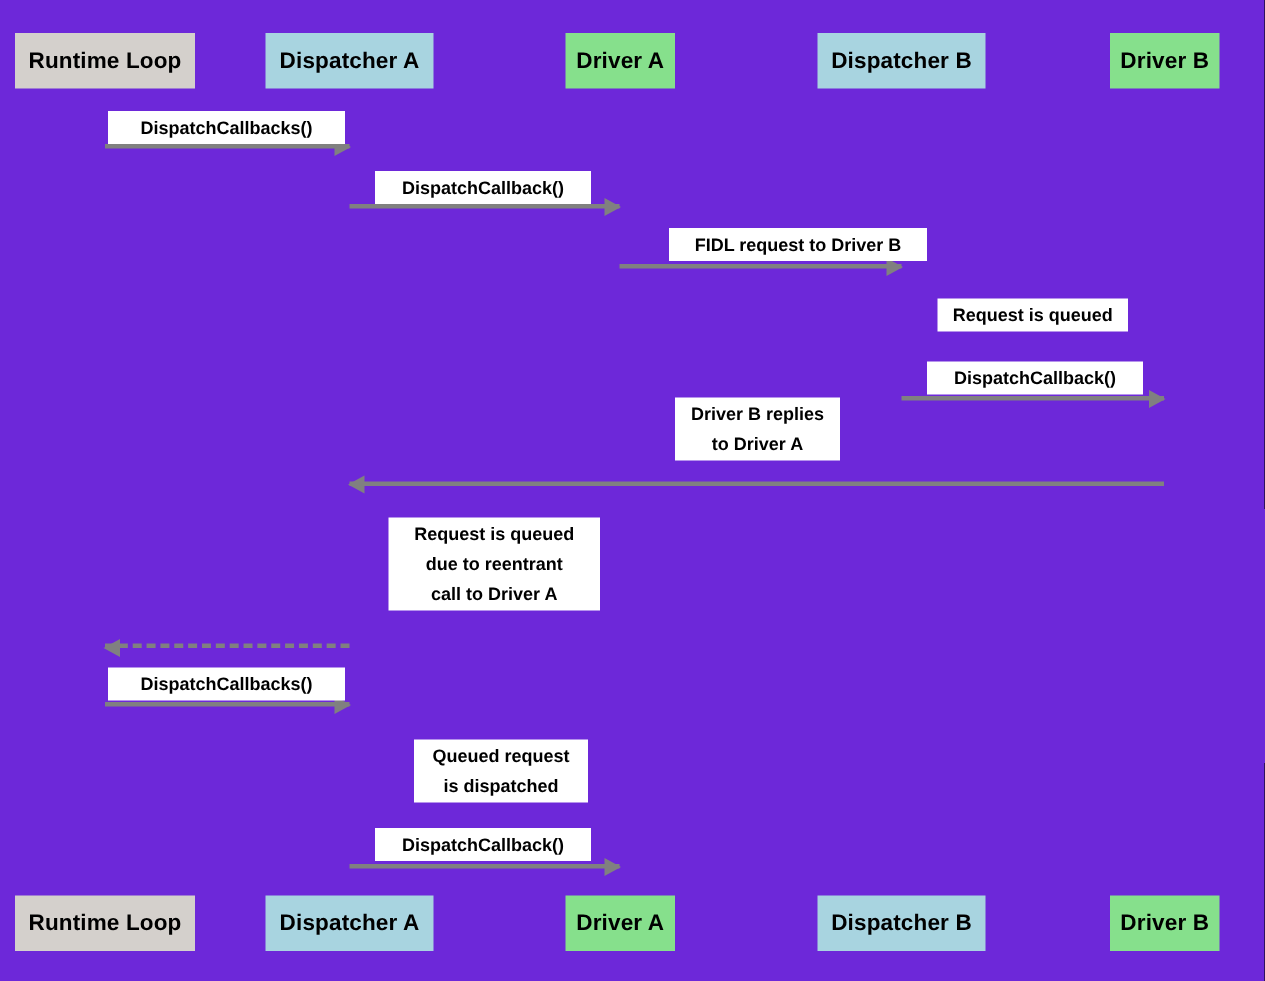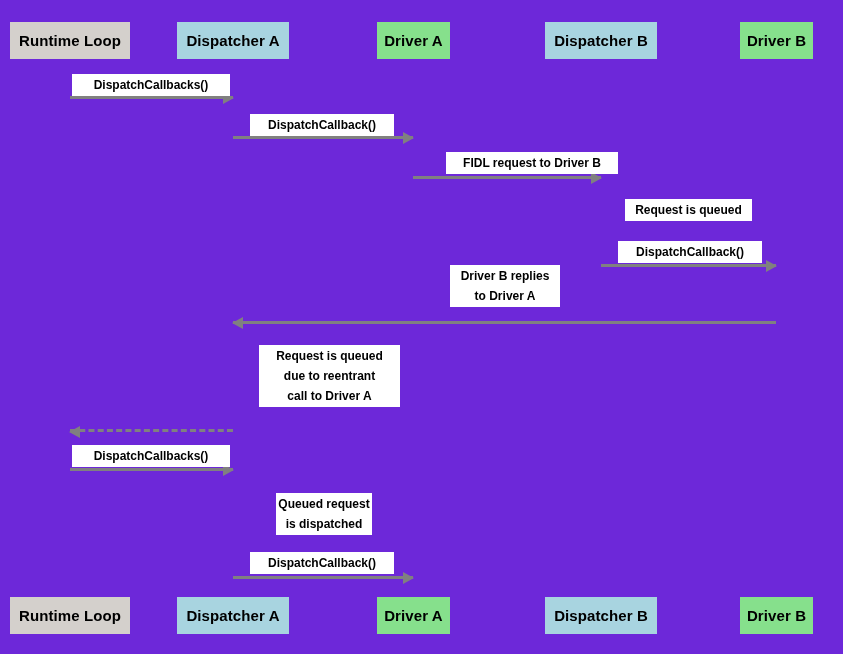--- a/index.html
+++ b/index.html
@@ -122,15 +122,15 @@
     <div class="arrow right" style="left: 233px; top: 576px; width: 180px;">
       <span class="head"></span>
     </div>
     <div class="label" style="left: 250px; top: 552px; width: 144px;">DispatchCallback()</div>
     <div class="label" style="left: 625px; top: 199px; width: 127px;">Request is queued</div>
     <div class="label" style="left: 450px; top: 265px; width: 110px;">Driver B replies
 to Driver A</div>
     <div class="label" style="left: 259px; top: 345px; width: 141px;">Request is queued
 due to reentrant
 call to Driver A</div>
-    <div class="label" style="left: 276px; top: 493px; width: 96px;">Queued request
+    <div class="label" style="left: 276px; top: 493px; width: 116px;">Queued request
 is dispatched</div>
   </div>
 
 </body></html>

